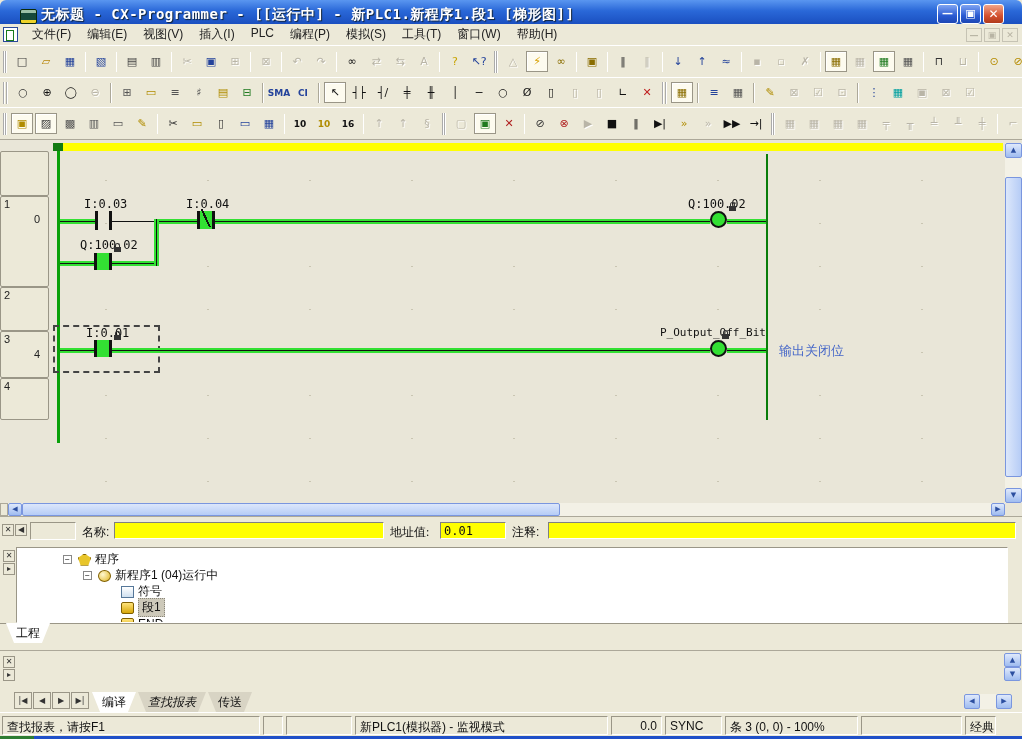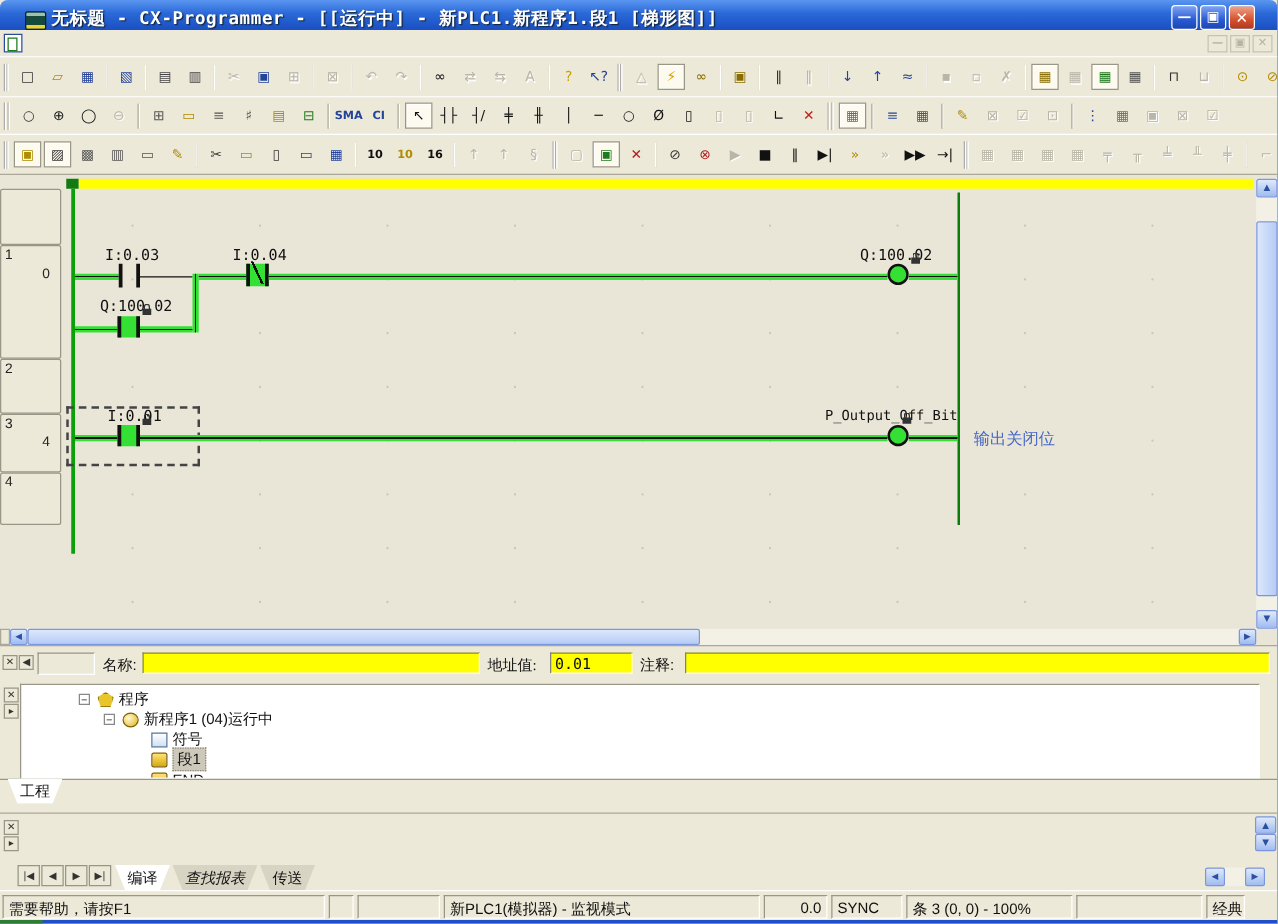--- a/index.html
+++ b/index.html
@@ -157,20 +157,32 @@
   <div id="titlebar">
     <div class="app-icon"></div>
     <div id="title-text">无标题 - CX-Programmer - [[运行中] - 新PLC1.新程序1.段1 [梯形图]]</div>
     <div class="win-btn">—</div>
     <div class="win-btn">▣</div>
     <div class="win-btn close">✕</div>
   </div>
 
   <div id="menubar">
     <div class="doc-icon"></div>
+    <div id="menu-items" style="display:flex;">
+        <div class="menu-item">文件(F)</div>
+        <div class="menu-item">编辑(E)</div>
+        <div class="menu-item">视图(V)</div>
+        <div class="menu-item">插入(I)</div>
+        <div class="menu-item">PLC</div>
+        <div class="menu-item">编程(P)</div>
+        <div class="menu-item">模拟(S)</div>
+        <div class="menu-item">工具(T)</div>
+        <div class="menu-item">窗口(W)</div>
+        <div class="menu-item">帮助(H)</div>
+      </div>
     <div id="menu-controls">
       <div class="mini-ctl">—</div>
       <div class="mini-ctl">▣</div>
       <div class="mini-ctl">✕</div>
     </div>
   </div>
 
   <div id="tb1" class="toolbar">
       <div class="tb-handle"></div>
       <div class="tb-btn">
@@ -688,21 +700,21 @@
         <div class="tab bottom active" style="margin-left: 2px;">编译</div>
         <div class="tab bottom" style="margin-left: 2px; font-style: italic;">查找报表</div>
         <div class="tab bottom" style="margin-left: 2px;">传送</div>
       </div>
     <div class="sb-track" id="oh-track"></div>
     <div class="sb-btn" id="oh-left">◀</div>
     <div class="sb-btn" id="oh-right">▶</div>
   </div>
 
   <div id="status">
-      <div class="sb-cell">需要帮助，请按F1</div>
+      <div class="sb-cell">查找报表，请按F1</div>
       <div class="sb-cell"></div>
       <div class="sb-cell"></div>
       <div class="sb-cell">新PLC1(模拟器) - 监视模式</div>
       <div class="sb-cell">0.0</div>
       <div class="sb-cell">SYNC</div>
       <div class="sb-cell">条 3 (0, 0) - 100%</div>
       <div class="sb-cell"></div>
       <div class="sb-cell">经典</div>
     </div>
   <div id="bstrip"></div>

